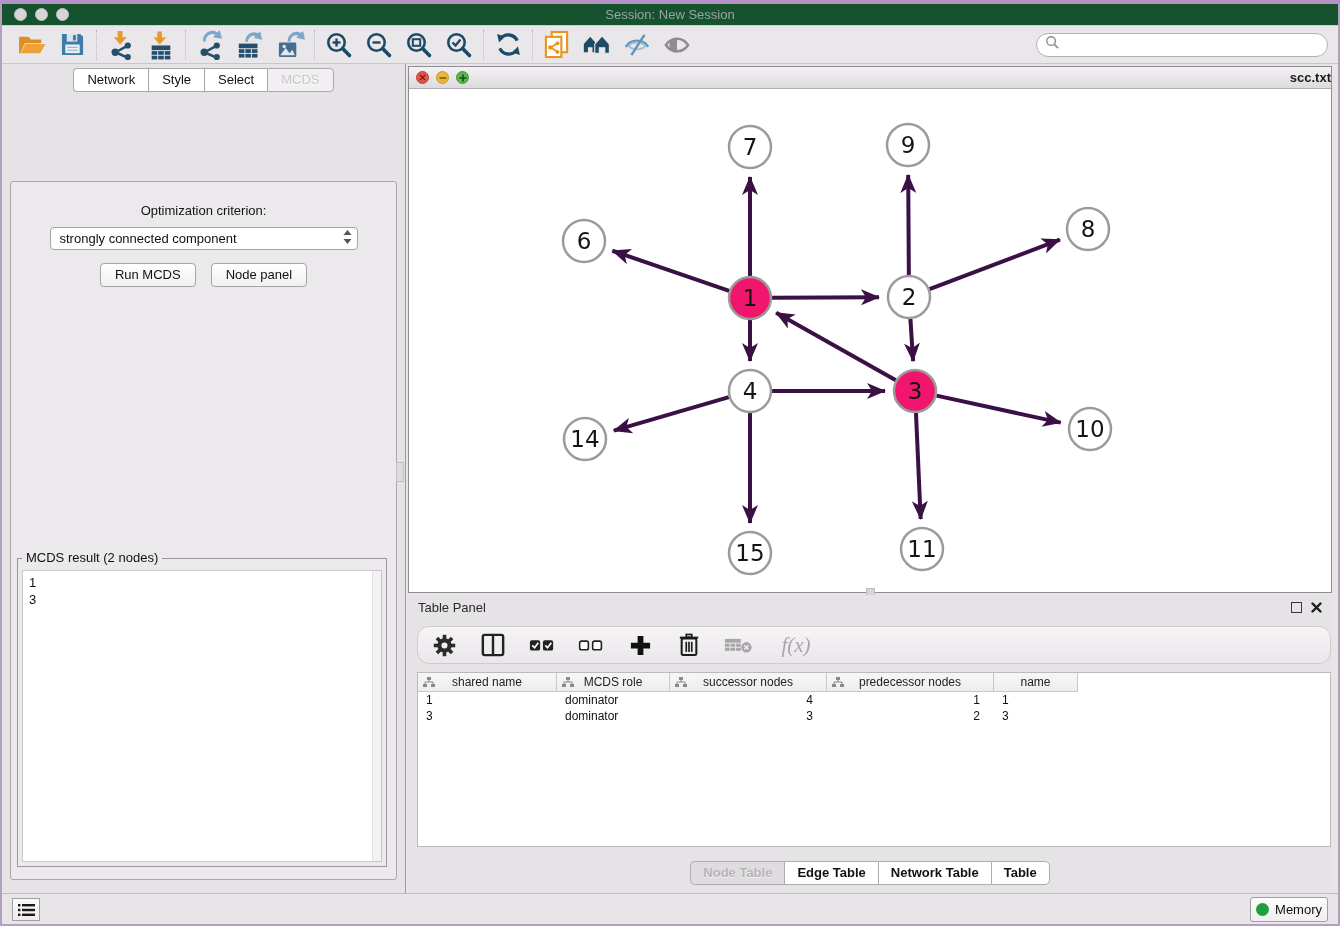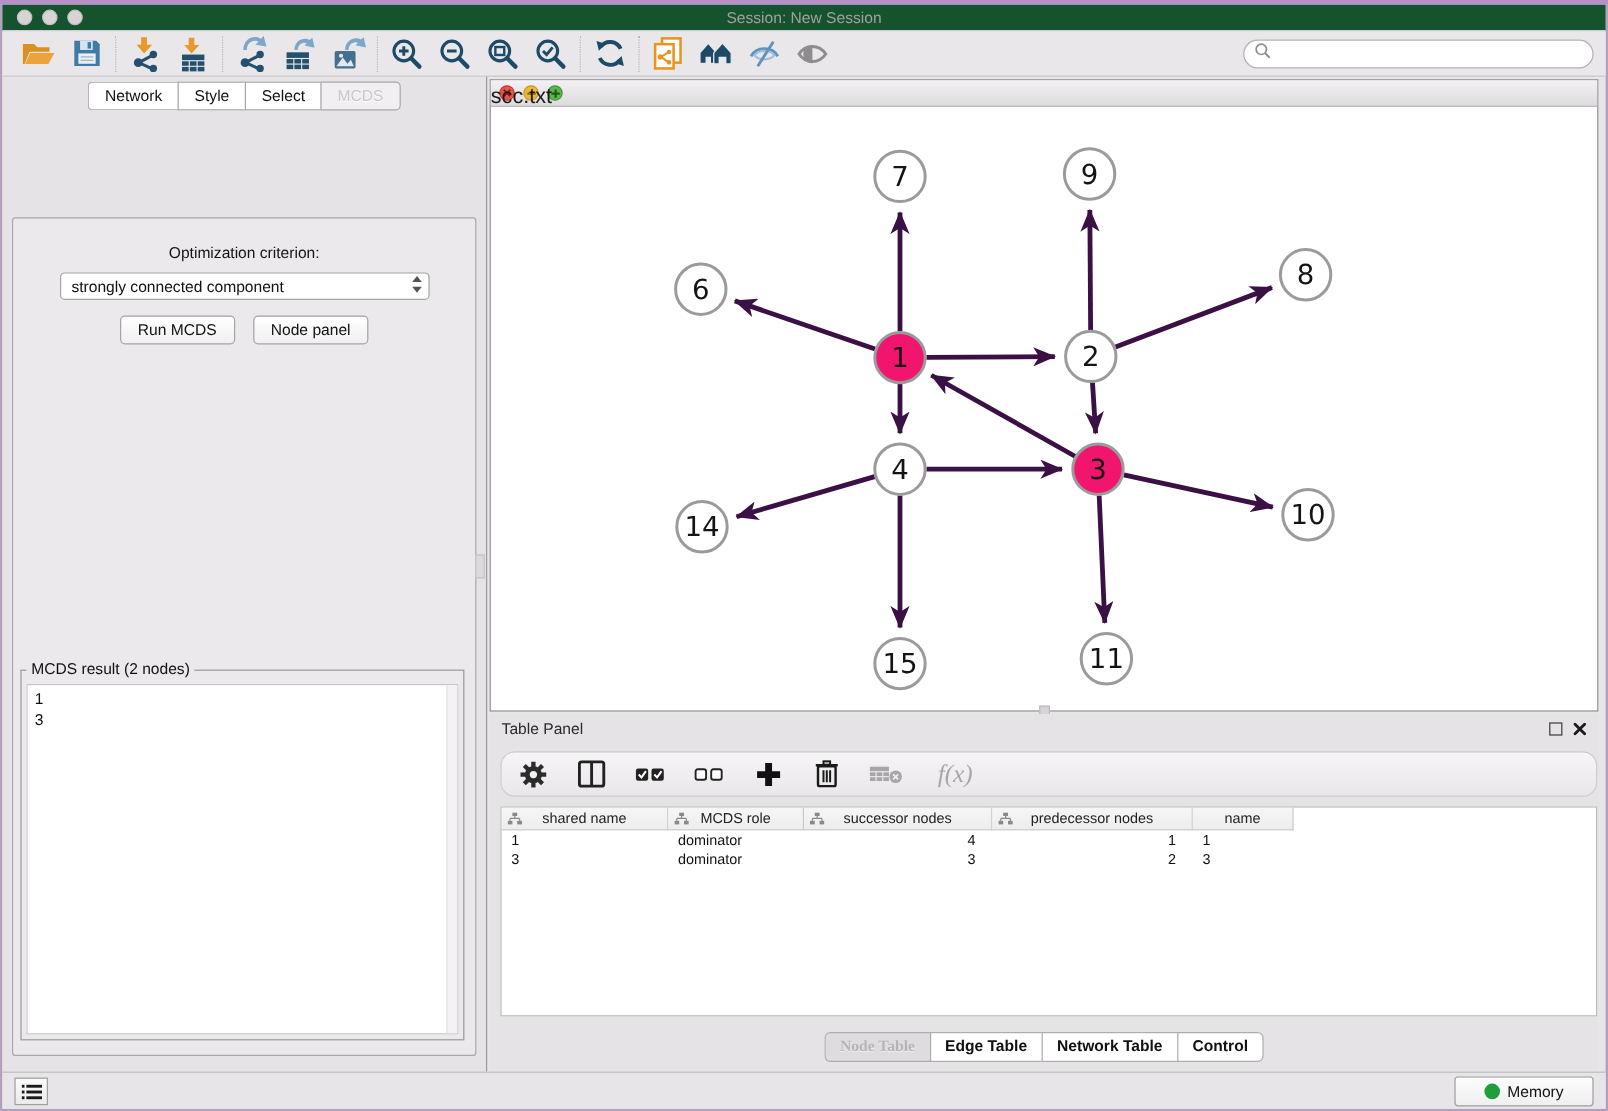--- a/index.html
+++ b/index.html
@@ -57,21 +57,21 @@
 
   
   .net-window { position:absolute; left:408px; top:66px; width:924px; height:527px; background:#fff; border:1px solid #8f8d8f; }
   .net-titlebar { height:22px; background:linear-gradient(#f3f1f3,#dedbde); border-bottom:1px solid #aeacae; position:relative; }
   .net-traffic { position:absolute; left:7px; top:4px; display:flex; gap:7px; }
   .nt-dot { width:13px; height:13px; border-radius:50%; display:flex; align-items:center; justify-content:center; }
   .nt-red { background:#e4564c; border:1px solid #c13a31; }
   .nt-yellow { background:#e9b73a; border:1px solid #c99a23; }
   .nt-green { background:#5cb64f; border:1px solid #3f9a36; }
   .nt-dot svg { display:block; }
-  .net-title { position:absolute; left:0; right:0; top:3px; text-align:left; font-size:18px; color:#1a1a1a; }
+  .net-title { position:absolute; left:0; right:0; top:3px; text-align:right; font-size:13px; color:#1a1a1a;font-weight:bold; }
   .net-canvas { position:absolute; left:0; top:22px; right:0; bottom:0; }
   .net-grip { position:absolute; left:457px; bottom:-4px; width:9px; height:8px; background:#d6d4d6; border:1px solid #bcbabc; }
 
   
   .table-panel { position:absolute; left:408px; right:8px; top:595px; bottom:33px; background:#e5e3e5; }
   .tp-header { height:25px; display:flex; align-items:center; padding:0 10px; }
   .tp-toolbar { position:absolute; left:9px; right:1px; top:31px; height:38px; background:linear-gradient(#f6f4f6,#e9e7e9); border:1px solid #cecccc; border-radius:12px; display:flex; align-items:center; padding-left:12px; gap:21px; }
   .tp-tool { display:flex; align-items:center; justify-content:center; width:28px; height:30px; }
   .fx-label { font-family:"Liberation Serif", serif; font-style:italic; font-size:21px; color:#a8a6a8; }
 
@@ -81,26 +81,26 @@
   .th-cell .hier { position:absolute; left:5px; top:4px; }
   .tp-row { display:flex; height:16px; font-size:12px; color:#111; }
   .td-cell { padding:1px 0 0; }
   .al { text-align:left; padding-left:8px; }
   .ar { text-align:right; padding-right:14px; }
 
   .tp-tabs { position:absolute; left:0; right:0; bottom:8px; display:flex; justify-content:center; }
   .tp-seg { font-size:13px; font-weight:bold; padding:3px 12px 4px; background:#fff; border:1px solid #aeacae; border-right:none; color:#111; }
   .tp-seg:first-child { border-radius:5px 0 0 5px; }
   .tp-seg-last { border-right:1px solid #aeacae; border-radius:0 5px 5px 0; }
-  .tp-seg-active { background:#dedcde; color:#b5b3b5; text-shadow:0 1px 0 #f4f2f4;font-family:Liberation Serif, serif; }
+  .tp-seg-active { background:#dedcde; color:#b5b3b5; text-shadow:0 1px 0 #f4f2f4; }
 
   
   .statusbar { position:absolute; left:2px; right:2px; bottom:2px; height:31px; background:#e7e5e7; border-top:1px solid #bebcbe; }
   .sb-list-btn { position:absolute; left:10px; top:4px; width:28px; height:23px; background:linear-gradient(#fbfbfb,#eceaec); border:1px solid #a19fa1; display:flex; align-items:center; justify-content:center; }
-  .memory-btn { position:absolute; right:10px; top:3px; height:25px; background:linear-gradient(#fdfdfd,#f0eef0); border:1px solid #a19fa1; border-radius:3px; display:flex; align-items:center; gap:6px; padding:0 24px; font-size:13px; color:#111; }
+  .memory-btn { position:absolute; right:10px; top:3px; height:25px; background:linear-gradient(#fdfdfd,#f0eef0); border:1px solid #a19fa1; border-radius:3px; display:flex; align-items:center; gap:6px; padding:0 5px; font-size:13px; color:#111; }
   .mem-dot { width:13px; height:13px; border-radius:50%; background:#1f9e3c; }
 </style>
 </head>
 <body>
 
 <div class="frame-top"></div>
 <div class="frame-left"></div>
 <div class="frame-right"></div>
 <div class="frame-bottom"></div>
 
@@ -586,21 +586,21 @@
       <div class="td-cell ar" style="width:157px;">3</div>
       <div class="td-cell ar" style="width:167px;">2</div>
       <div class="td-cell al" style="width:84px;">3</div>
     </div>
   </div>
 
   <div class="tp-tabs">
     <span class="tp-seg tp-seg-active">Node Table</span>
     <span class="tp-seg">Edge Table</span>
     <span class="tp-seg">Network Table</span>
-    <span class="tp-seg tp-seg-last">Control</span>
+    <span class="tp-seg tp-seg-last">Table</span>
   </div>
 </div>
 
 <div class="statusbar">
   <span class="sb-list-btn">
     <svg width="17" height="14" viewBox="0 0 17 14">
         <g fill="#1a1a1a">
           <rect x="0" y="1" width="2.4" height="2.4"></rect>
           <rect x="4" y="1" width="13" height="2.4"></rect>
           <rect x="0" y="5.8" width="2.4" height="2.4"></rect>

